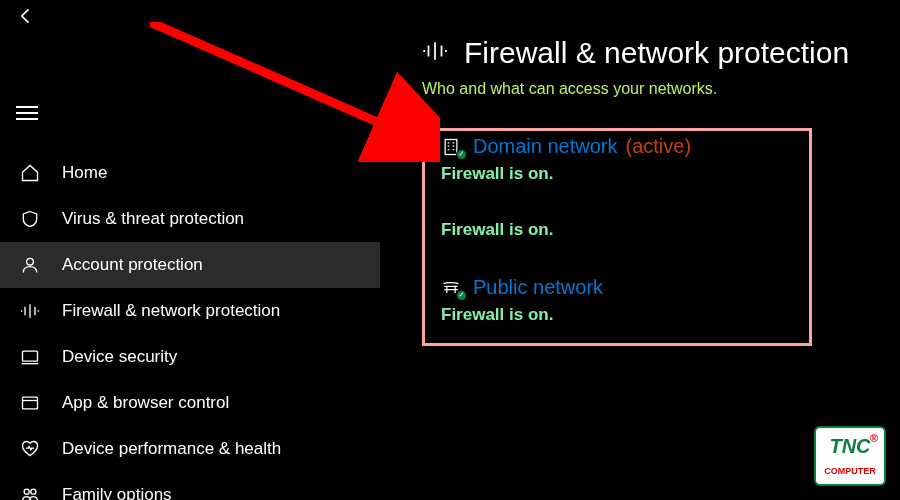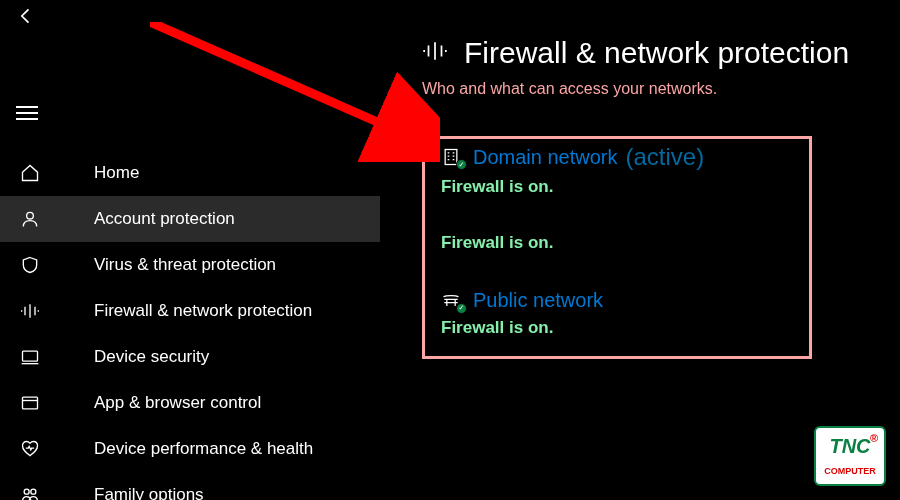--- a/index.html
+++ b/index.html
@@ -42,21 +42,20 @@
       width: 380px;
       padding-top: 48px;
     }
     .sidebar-item {
       display: flex;
       align-items: center;
       height: 46px;
       padding-left: 20px;
       cursor: pointer;
       font-size: 17px;
-      gap: 32px;
     }
     .sidebar-item.selected {
       background: #2b2b2b;
     }
     .sidebar-icon {
       width: 28px;
       display: flex;
       align-items: center;
       justify-content: flex-start;
       margin-right: 14px;
@@ -75,22 +74,22 @@
     }
     .title-row .title-icon {
       margin-right: 16px;
     }
     .page-title {
       font-size: 30px;
       font-weight: 400;
     }
     .subtitle {
       font-size: 16px;
-      color: #fca5a5;
-      margin-bottom: 38px;
+      color: #bef264;
+      margin-bottom: 30px;
     }
     .network-box {
       border: 3px solid #fca5a5;
       padding: 4px 16px 18px 16px;
       width: 390px;
       position: relative;
     }
     .network-item {
       margin-bottom: 36px;
     }
@@ -120,22 +119,22 @@
       justify-content: center;
       font-size: 7px;
       color: #fff;
     }
     .net-link {
       color: #0078d4;
       font-size: 20px;
       cursor: pointer;
     }
     .net-status-label {
-      color: #0369a1;
-      font-size: 24px;
+      color: #c2410c;
+      font-size: 20px;
       margin-left: 8px;
     }
     .net-status {
       color: #86efac;
       font-size: 17px;
       margin-top: 6px;
       margin-left: 0;
       font-weight: bold;
     }
     .arrow-overlay {
@@ -203,37 +202,37 @@
 
     <div class="sidebar-item">
       <span class="sidebar-icon">
         <svg viewBox="0 0 24 24" fill="none" stroke="#fff" stroke-width="1.6">
             <path d="M3 11 L12 3 L21 11 V21 H3 Z"></path>
           </svg>
       </span>
       <span>Home</span>
     </div>
 
+    <div class="sidebar-item">
+      <span class="sidebar-icon">
+        <svg viewBox="0 0 24 24" fill="none" stroke="#fff" stroke-width="1.6">
+            <path d="M12 3 L20 6 V12 C20 17 16 20 12 21 C8 20 4 17 4 12 V6 Z"></path>
+          </svg>
+      </span>
+      <span>Virus &amp; threat protection</span>
+    </div>
+
     <div class="sidebar-item selected">
       <span class="sidebar-icon">
         <svg viewBox="0 0 24 24" fill="none" stroke="#fff" stroke-width="1.6">
             <circle cx="12" cy="8" r="4"></circle>
             <path d="M4 21 C4 16 8 14 12 14 C16 14 20 16 20 21"></path>
           </svg>
       </span>
       <span>Account protection</span>
-    </div>
-
-    <div class="sidebar-item">
-      <span class="sidebar-icon">
-        <svg viewBox="0 0 24 24" fill="none" stroke="#fff" stroke-width="1.6">
-            <path d="M12 3 L20 6 V12 C20 17 16 20 12 21 C8 20 4 17 4 12 V6 Z"></path>
-          </svg>
-      </span>
-      <span>Virus &amp; threat protection</span>
     </div>
 
     <div class="sidebar-item">
       <span class="sidebar-icon">
         <svg viewBox="0 0 24 24" fill="none" stroke="#fff" stroke-width="1.6">
             <path d="M12 4 V20 M6 7 V17 M18 7 V17 M2 11 V13 M22 11 V13"></path>
           </svg>
       </span>
       <span>Firewall &amp; network protection</span>
     </div>

